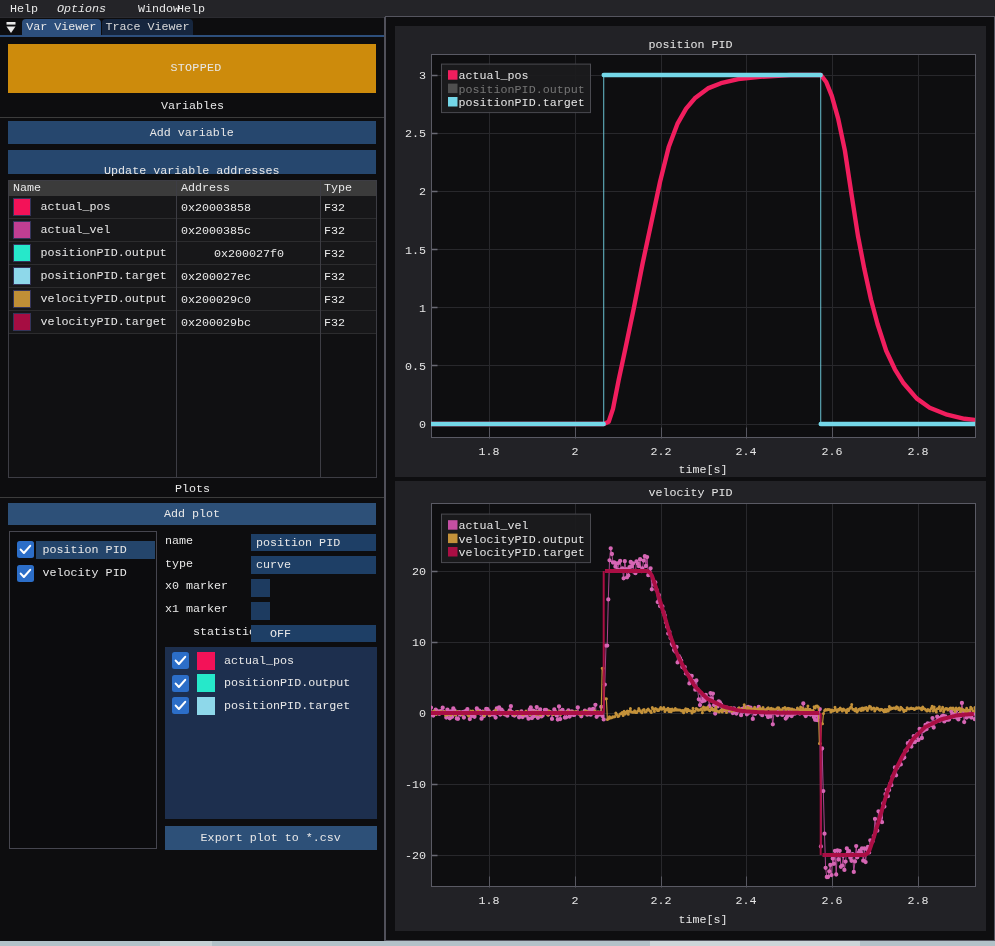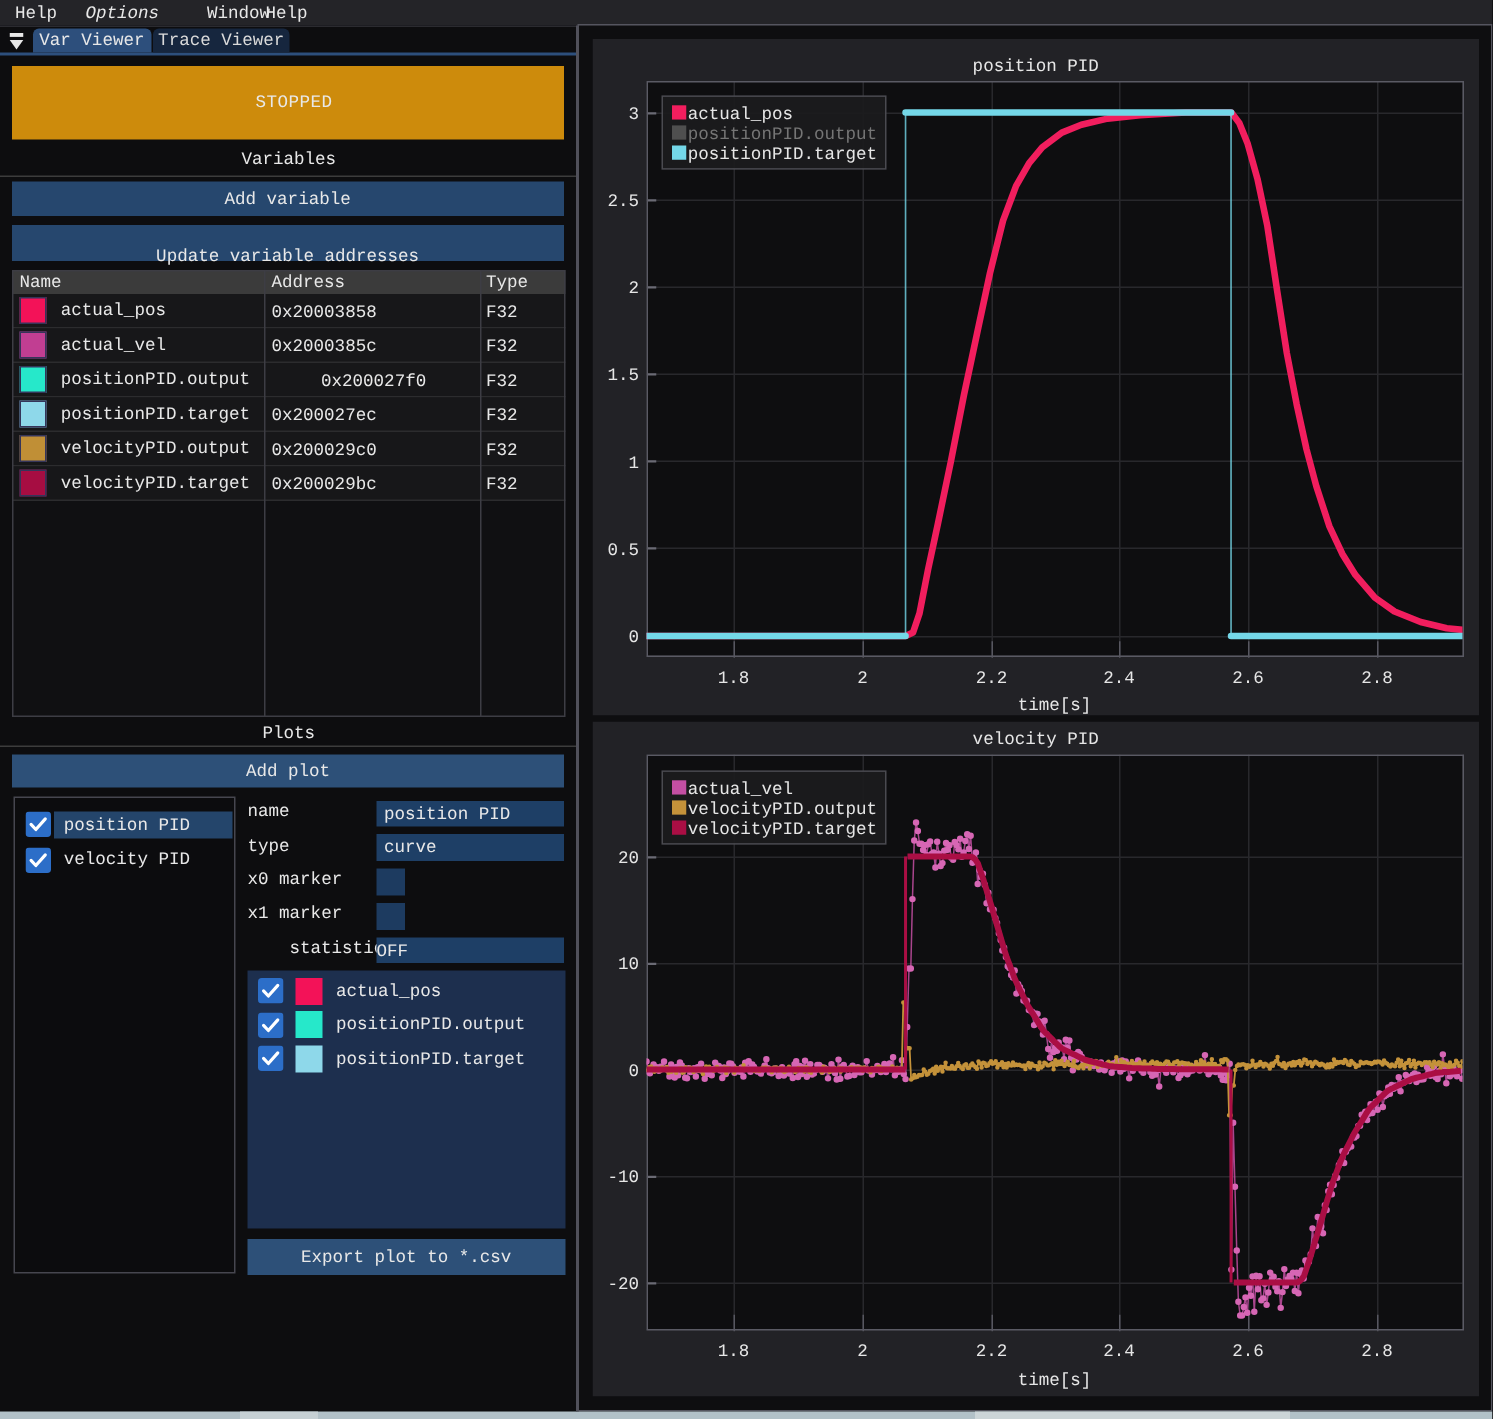--- a/index.html
+++ b/index.html
@@ -87,21 +87,21 @@
 <div style="position:absolute;left:165px;top:533px;height:16px;line-height:16px;white-space:pre;">name</div>
 <div style="position:absolute;left:165px;top:555.5px;height:16px;line-height:16px;white-space:pre;">type</div>
 <div style="position:absolute;left:165px;top:578px;height:16px;line-height:16px;white-space:pre;">x0 marker</div>
 <div style="position:absolute;left:165px;top:601px;height:16px;line-height:16px;white-space:pre;">x1 marker</div>
 <div style="position:absolute;left:165px;top:624px;height:16px;line-height:16px;white-space:pre;margin-left:28px;">statistics</div>
 <div style="position:absolute;left:251px;top:533.5px;width:125px;height:17.5px;background:#1e3f66"></div>
 <div style="position:absolute;left:256px;top:534.5px;height:16px;line-height:16px;white-space:pre;">position PID</div>
 <div style="position:absolute;left:251px;top:556px;width:125px;height:17.5px;background:#1e3f66"></div>
 <div style="position:absolute;left:256px;top:557px;height:16px;line-height:16px;white-space:pre;">curve</div>
 <div style="position:absolute;left:251px;top:624.5px;width:125px;height:17.5px;background:#1e3f66"></div>
-<div style="position:absolute;left:251px;top:625.5px;height:16px;line-height:16px;white-space:pre;">OFF</div>
+<div style="position:absolute;left:270px;top:625.5px;height:16px;line-height:16px;white-space:pre;">OFF</div>
 <div style="position:absolute;left:251px;top:578.5px;width:18.5px;height:18.5px;background:#1d3b60"></div>
 <div style="position:absolute;left:251px;top:601.5px;width:18.5px;height:18.5px;background:#1d3b60"></div>
 <div style="position:absolute;left:165px;top:647px;width:211.5px;height:171.5px;background:#1d2f4e"></div>
 <div style="position:absolute;left:172px;top:652.0px"><svg width="17" height="17" viewBox="0 0 17 17">
       <rect width="17" height="17" rx="2.5" fill="#2c6ec8"></rect>
       <path d="M3.7 8.6l3.2 3.4 6.3-7.1" fill="none" stroke="#fff" stroke-width="2.1" stroke-linecap="round" stroke-linejoin="round"></path>
     </svg></div>
 <div style="position:absolute;left:197px;top:651.5px;width:18px;height:18px;background:#f31258"></div>
 <div style="position:absolute;left:224px;top:652.5px;height:16px;line-height:16px;white-space:pre;">actual_pos</div>
 <div style="position:absolute;left:172px;top:674.5px"><svg width="17" height="17" viewBox="0 0 17 17">

